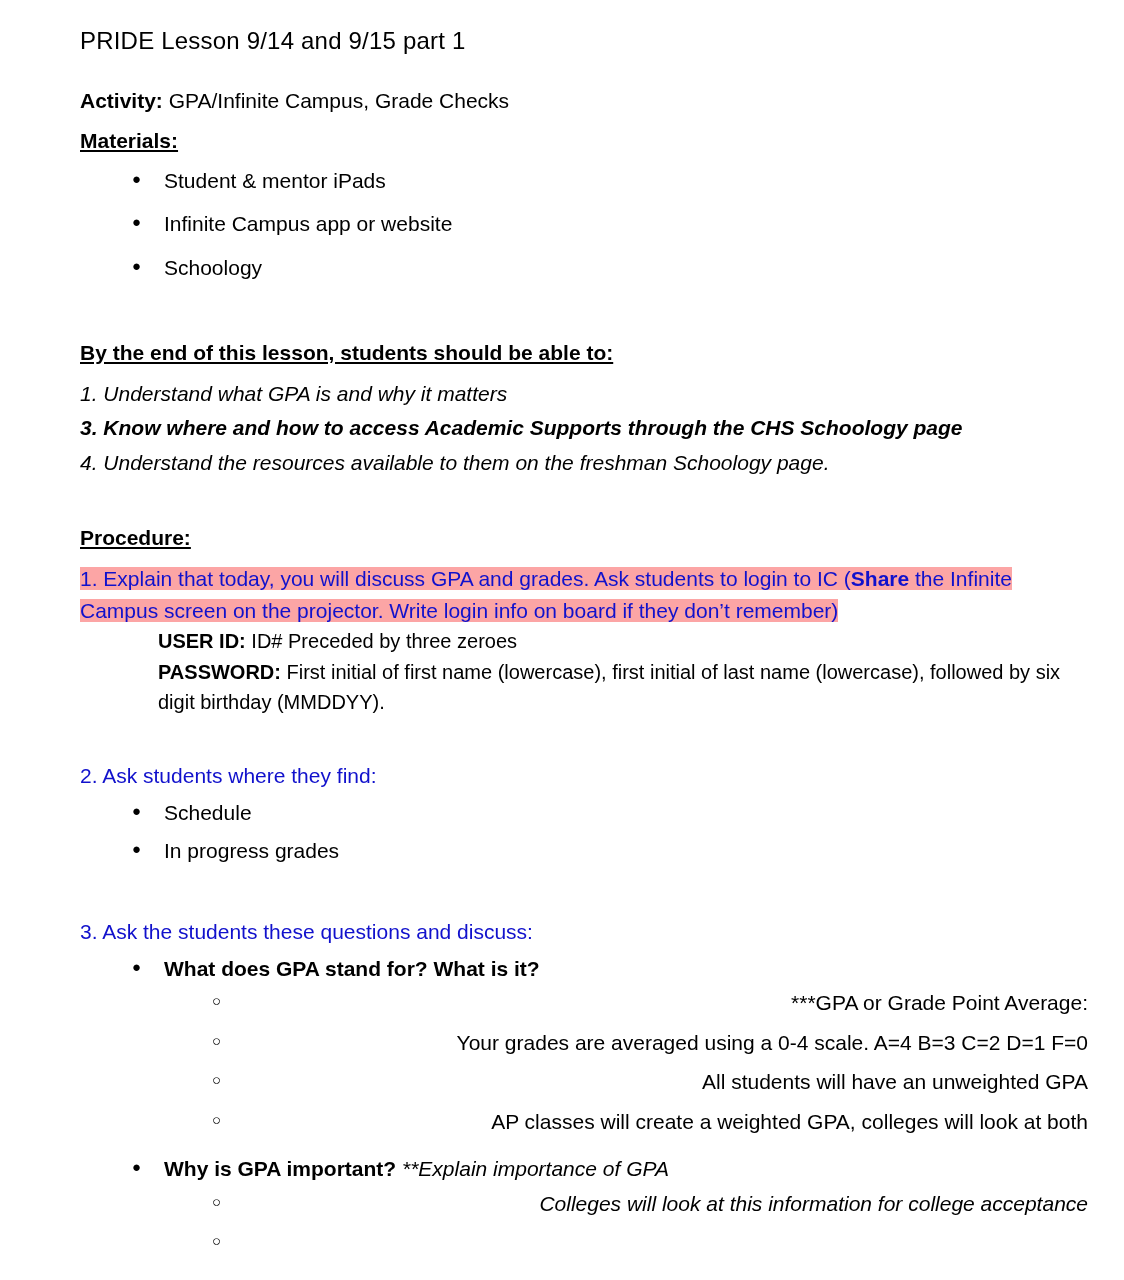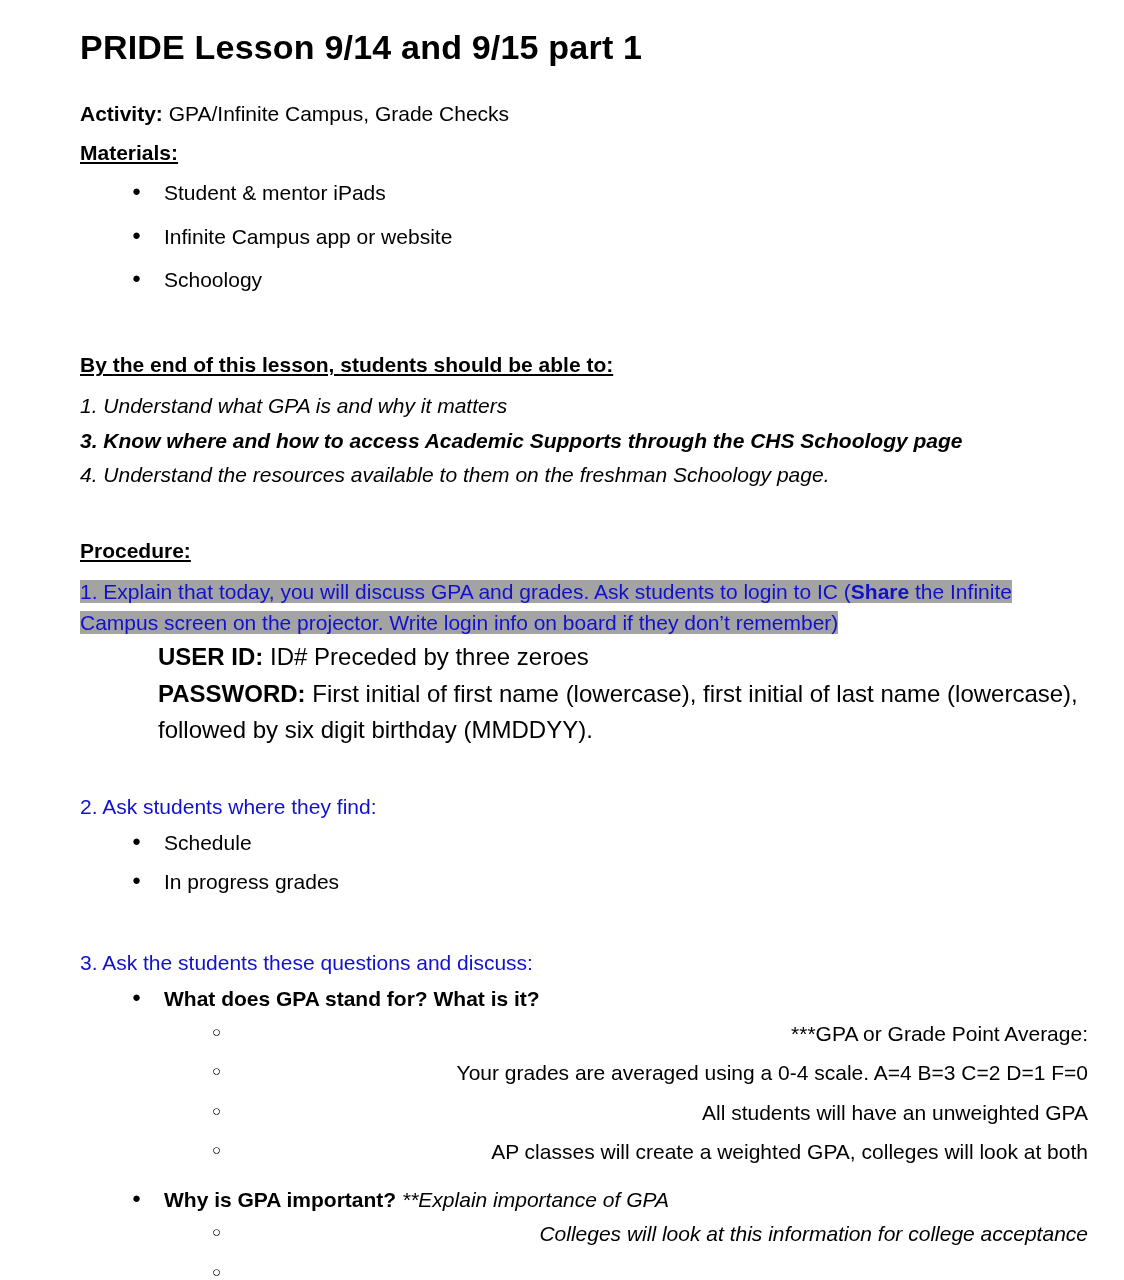--- a/index.html
+++ b/index.html
@@ -15,22 +15,22 @@
     -webkit-font-smoothing: antialiased;
   }
   .page {
     width: 1124px;
     min-height: 1280px;
     box-sizing: border-box;
     padding: 18px 36px 20px 80px;
     background: #ffffff;
   }
   .doc-title {
-    font-size: 34px;
-    font-weight: 700;
+    font-size: 24px;
+    font-weight: 400;
     line-height: 1.25;
     margin: 8px 0 0 0;
     letter-spacing: 0.2px;
   }
   .spacer-sm { height: 30px; }
   .spacer-xs { height: 16px; }
   .spacer-line { height: 26px; }
 
   .para {
     font-size: 21px;
@@ -100,27 +100,27 @@
   }
   .num { display: inline; }
 
   .proc-item {
     font-size: 21px;
     line-height: 1.5;
     margin: 0;
   }
   .blue { color: #1111cc; }
   .hl {
-    background: #a3a3a3;
+    background: #fca5a5;
     box-decoration-break: clone;
     -webkit-box-decoration-break: clone;
   }
   .indent-block {
     padding-left: 78px;
-    font-size: 24px;
+    font-size: 20px;
     line-height: 1.5;
   }
   .indent-block div { padding-bottom: 1px; }
 </style>
 </head>
 <body>
 
 <div class="page">
 
   <h1 class="doc-title">PRIDE  Lesson 9/14 and 9/15 part 1</h1>

